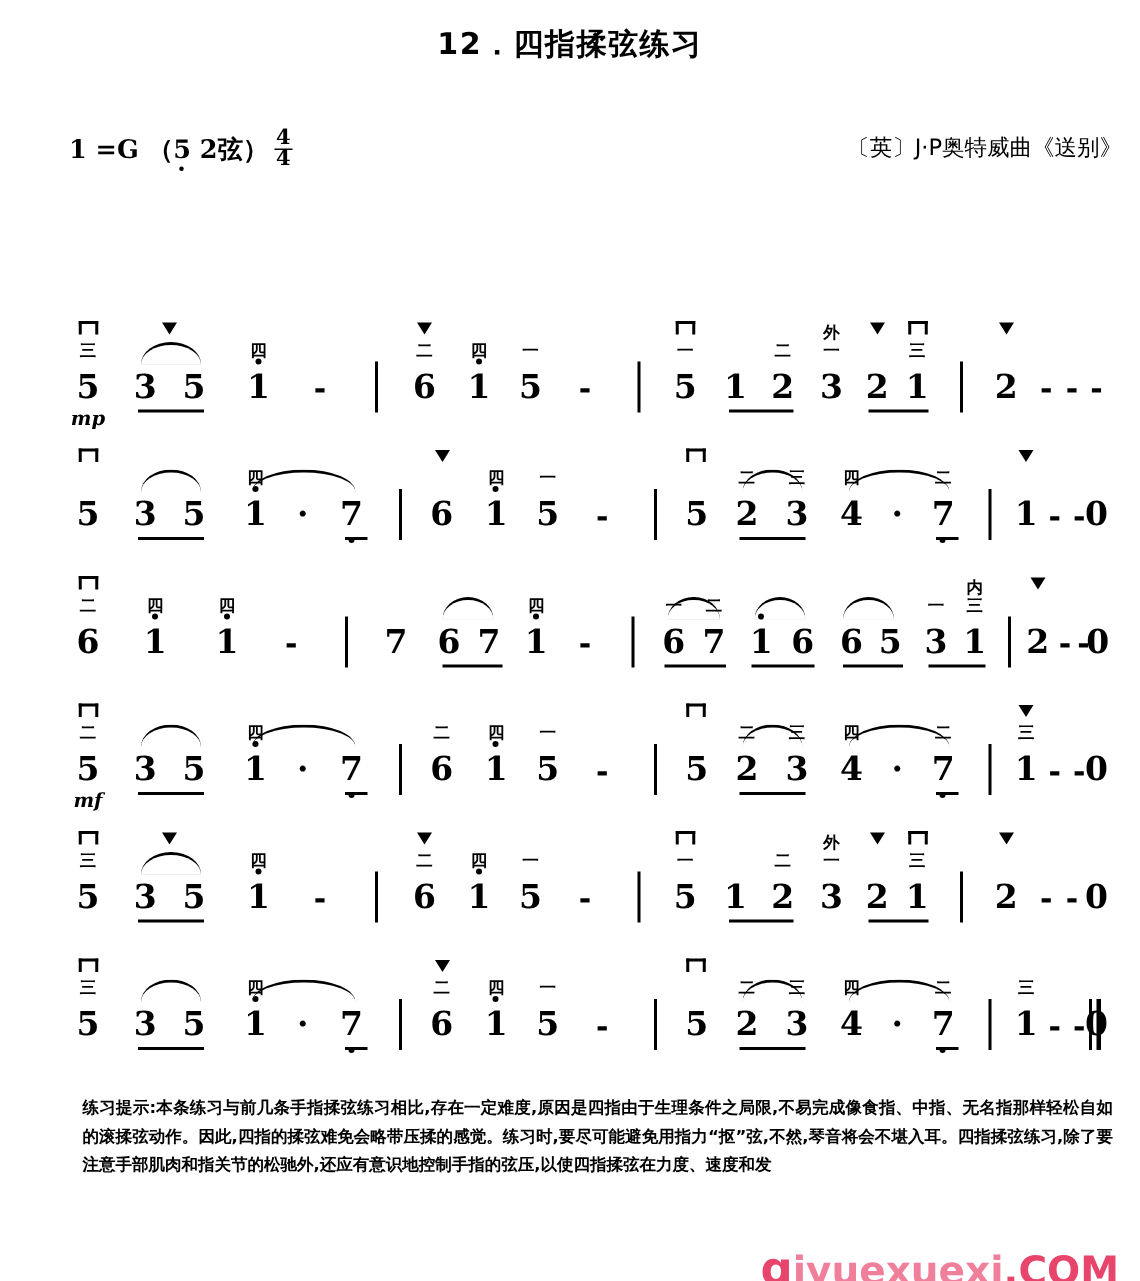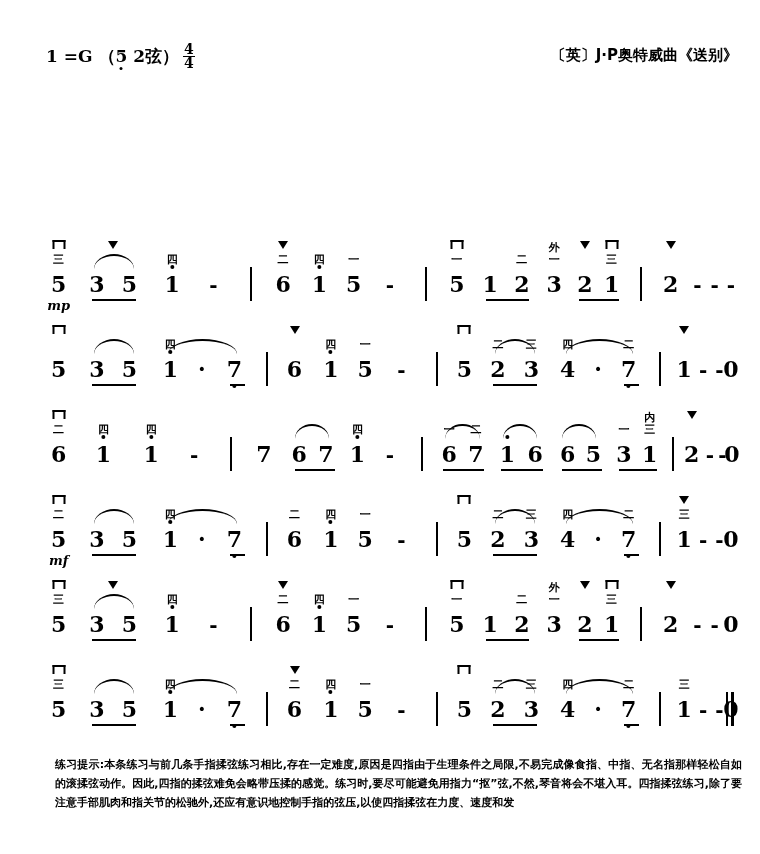--- a/index.html
+++ b/index.html
@@ -49,22 +49,22 @@
     bottom:-4px;width:3px;height:3px;border-radius:50%;background:#000;
   }
   .meter{
     display:inline-block;vertical-align:middle;
     text-align:center;line-height:0.95;
     font-size:14px;margin-left:4px;position:relative;top:-1px;
   }
   .meter .num{display:block;border-bottom:1.6px solid #000;padding:0 1px;}
   .meter .den{display:block;padding:0 1px;}
   .credit{
-    position:absolute;right:22px;top:4px;
-    font-size:15px;font-weight:bold;
+    position:absolute;right:12px;top:4px;
+    font-size:15px;font-weight:normal;
     white-space:nowrap;
   }
 
   
   .staff{
     position:relative;
     height:85px;
     margin:0 0 0 0;
   }
   .staff-inner{position:relative;height:100%;width:760px;}
@@ -186,20 +186,21 @@
   }
   .watermark .wm-q{color:#e8456c;font-size:30px;}
   .watermark .wm-mid{color:#f07f9b;}
   .watermark .wm-dot{color:#e8456c;margin-top:24px;}
 </style>
 </head>
 <body>
 
 <div class="page">
 
+  <div class="title-sub">12．四指揉弦练习</div>
 
   <div class="header-row">
     <div class="keysig"><span>1 =G （</span><span class="lownote">5</span><span> 2弦）</span><span class="meter"><span class="num">4</span><span class="den">4</span></span></div>
     <div class="credit">〔英〕J·P奥特威曲《送别》</div>
   </div>
 
   <div id="staves">
       <div class="staff" style="position: absolute; left: 0px; top: 196px; width: 760px;">
         <div class="staff-inner">
           <div class="beamline" style="left: 92.04px; width: 43.93px;"></div>

